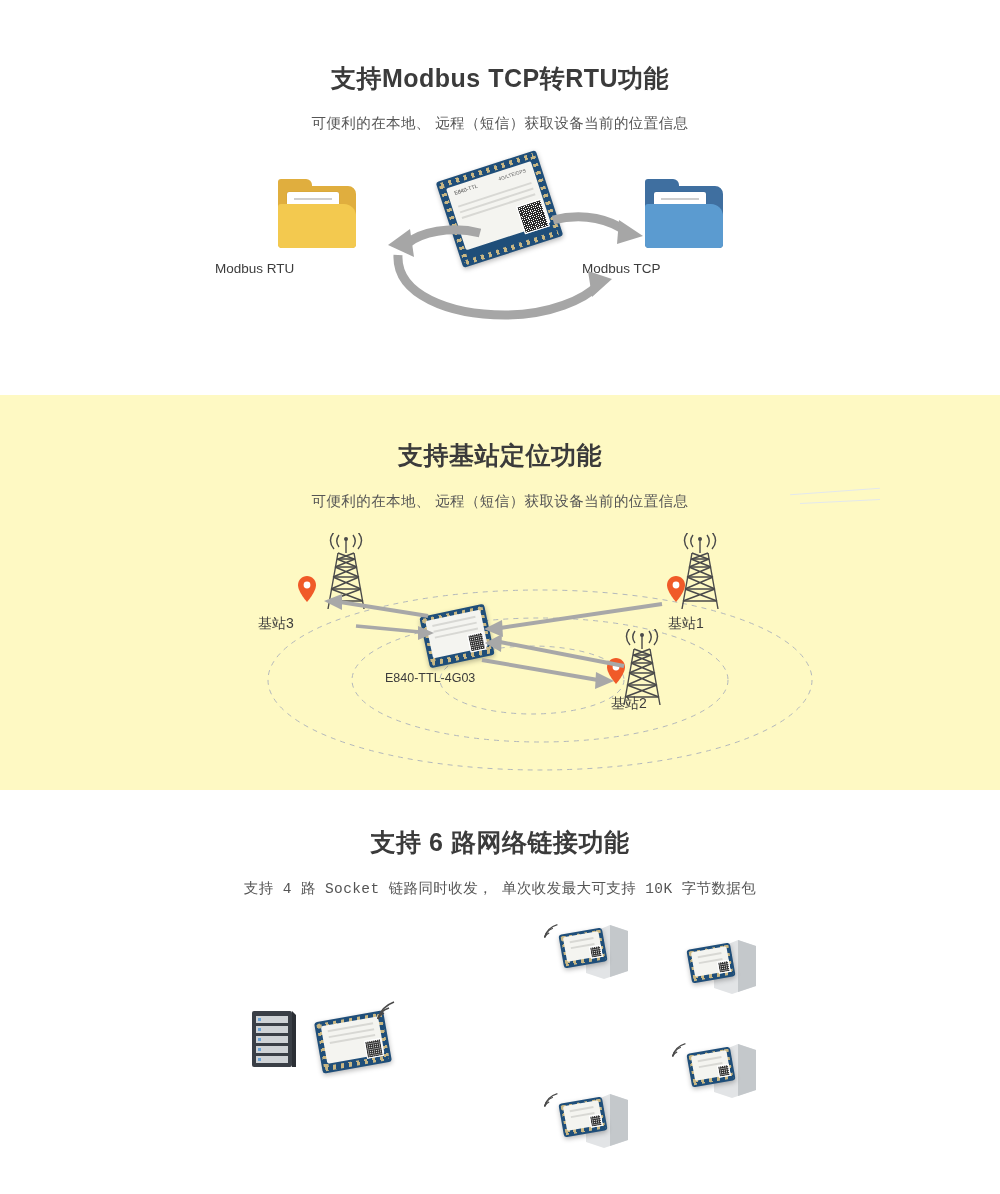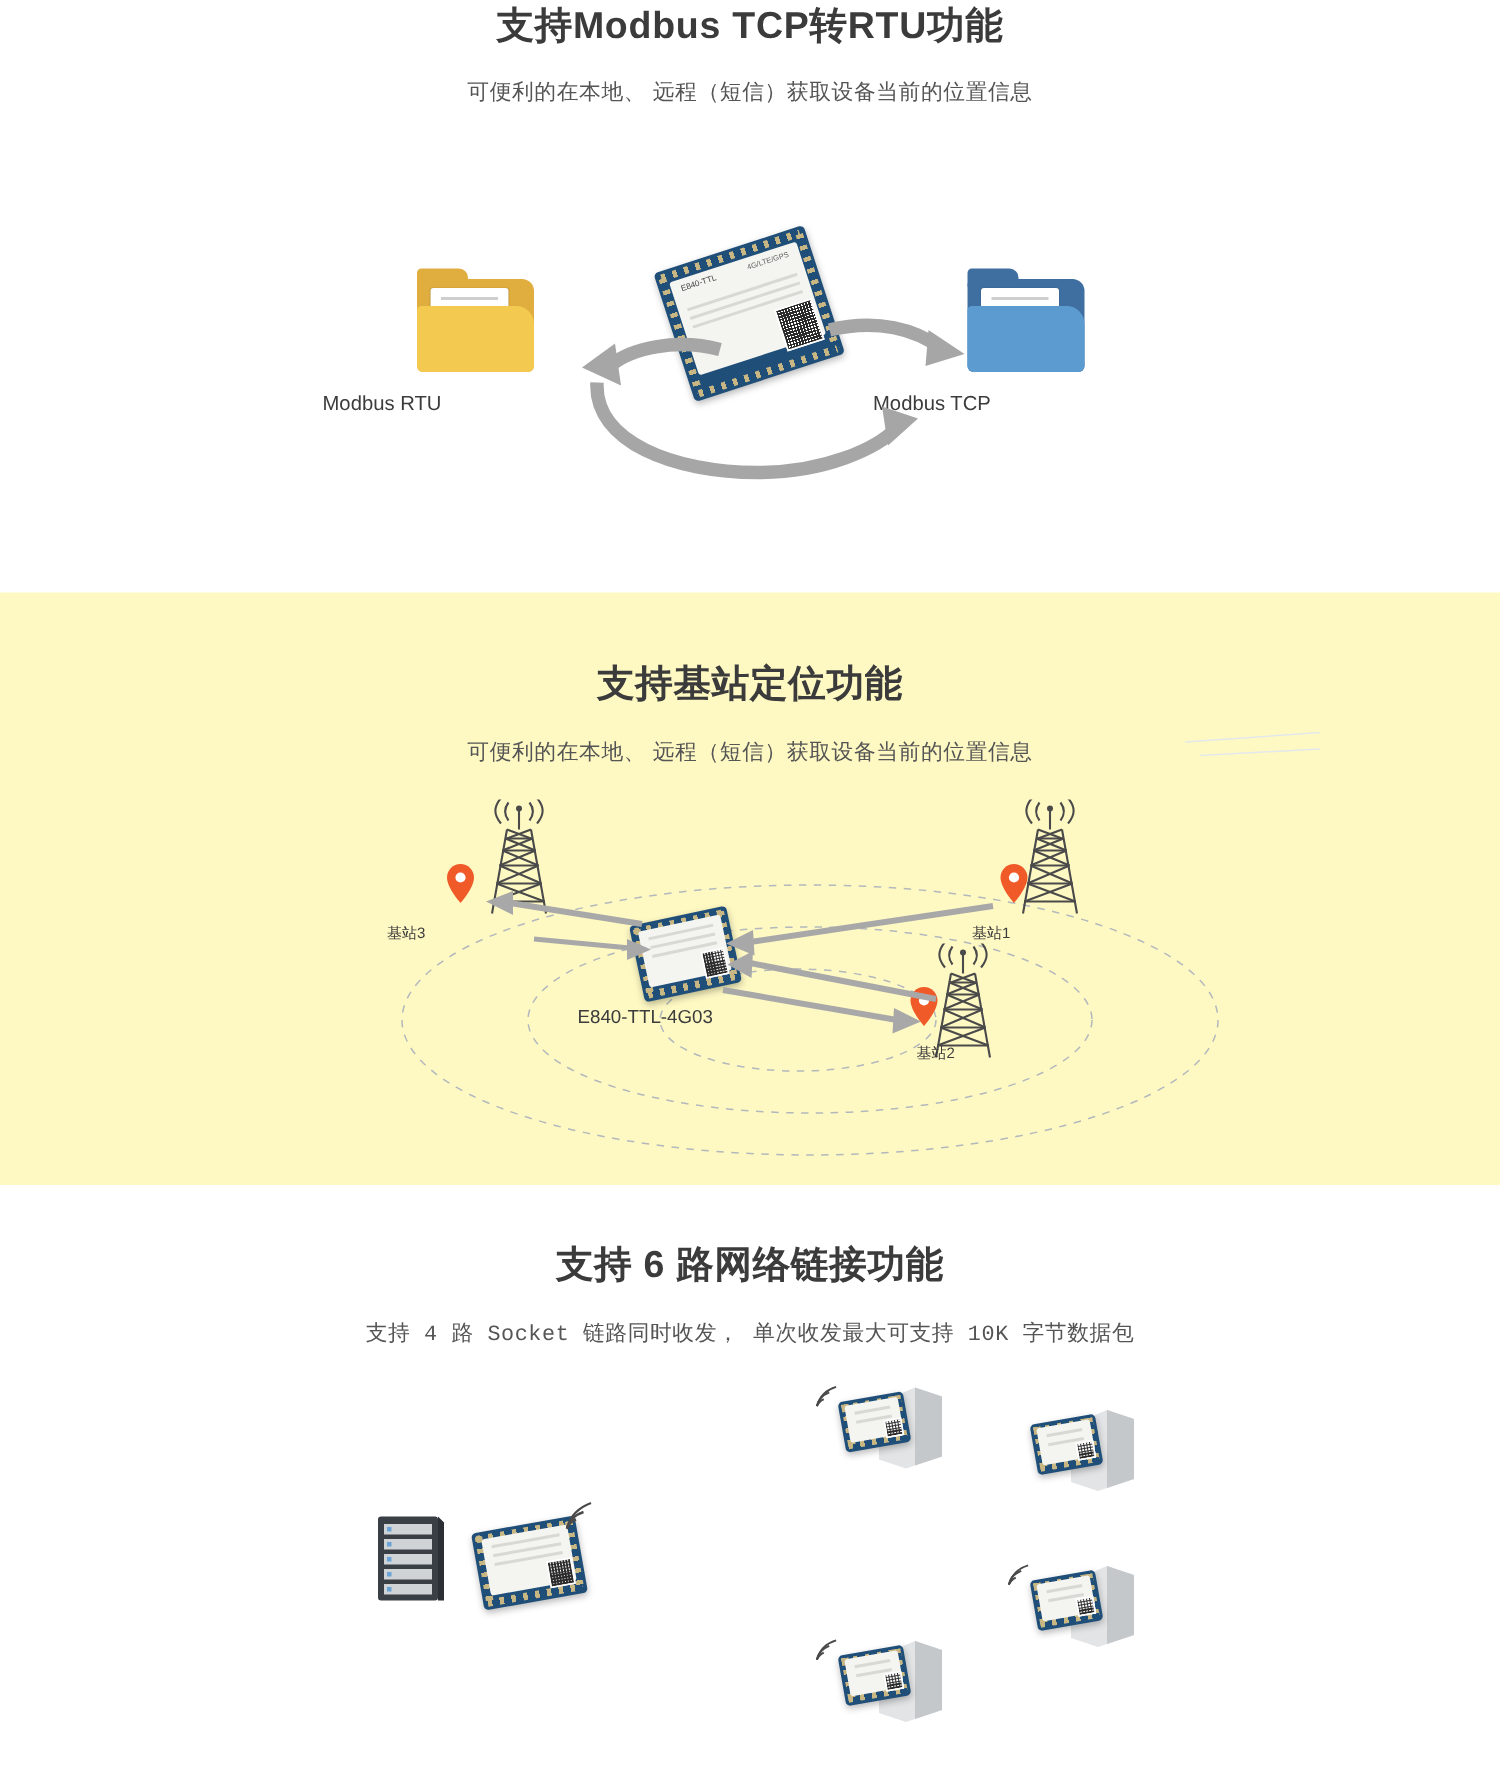--- a/index.html
+++ b/index.html
@@ -30,35 +30,35 @@
     font-weight: bold;
     color: #3b3b3b;
     letter-spacing: 0.5px;
   }
   .sec-sub {
     text-align: center;
     font-size: 14.5px;
     color: #555555;
     letter-spacing: 0.4px;
   }
-  .s1-title { }
+  .s1-title { padding-top: 62px; }
   .s1-sub { padding-top: 19px; }
   .s2-title { padding-top: 44px; }
   .s2-sub { padding-top: 20px; }
   .s3-title { padding-top: 36px; }
   .s3-sub { padding-top: 20px; font-family: Liberation Mono, monospace; }
 
   .caption {
     position: absolute;
     font-size: 13.5px;
     color: #3c3c3c;
     white-space: nowrap;
     text-align: left;
   }
-  .caption.cn { font-size: 10px; }
+  .caption.cn { font-size: 14px; }
 
   
   .folder {
     position: absolute;
     width: 78px;
     height: 62px;
   }
   .folder .back {
     position: absolute;
     left: 0; top: 0;
@@ -272,21 +272,21 @@
       <path d="M30,6 L30,20"></path>
       <path d="M23,14 C20,10 20,6 23,2 M37,14 C40,10 40,6 37,2"></path>
       <path d="M18,16 C13,10 13,5 18,-1 M42,16 C47,10 47,5 42,-1"></path>
     </g>
     <circle cx="30" cy="6" r="2" fill="#4a4a4a"></circle>
   </svg>
   <svg class="pin" style="left:666px; top:180px;" width="20" height="28" viewBox="0 0 20 28">
     <path d="M10,1 C5,1 1,5 1,10 C1,17 10,27 10,27 C10,27 19,17 19,10 C19,5 15,1 10,1 Z" fill="#f05a28"></path>
     <circle cx="10" cy="10" r="3.4" fill="#ffffff"></circle>
   </svg>
-  <div class="caption cn" style="left:648px; top:220px; width:120px;">基站1</div>
+  <div class="caption cn" style="left:668px; top:220px; width:120px;">基站1</div>
 
   <svg class="tower" style="left:612px; top:234px;" width="60" height="80" viewBox="0 0 60 80">
     <g stroke="#4a4a4a" stroke-width="1.4" fill="none">
       <path d="M22,20 L12,76 M38,20 L48,76"></path>
       <path d="M21,26 L39,26 M19,34 L41,34 M17,44 L43,44 M15,56 L45,56 M13,68 L47,68"></path>
       <path d="M22,20 L38,26 M38,20 L22,26 M21,26 L41,34 M39,26 L19,34 M19,34 L43,44 M41,34 L17,44 M17,44 L45,56 M43,44 L15,56 M15,56 L47,68 M45,56 L13,68"></path>
       <path d="M30,6 L30,20"></path>
       <path d="M23,14 C20,10 20,6 23,2 M37,14 C40,10 40,6 37,2"></path>
       <path d="M18,16 C13,10 13,5 18,-1 M42,16 C47,10 47,5 42,-1"></path>
     </g>

